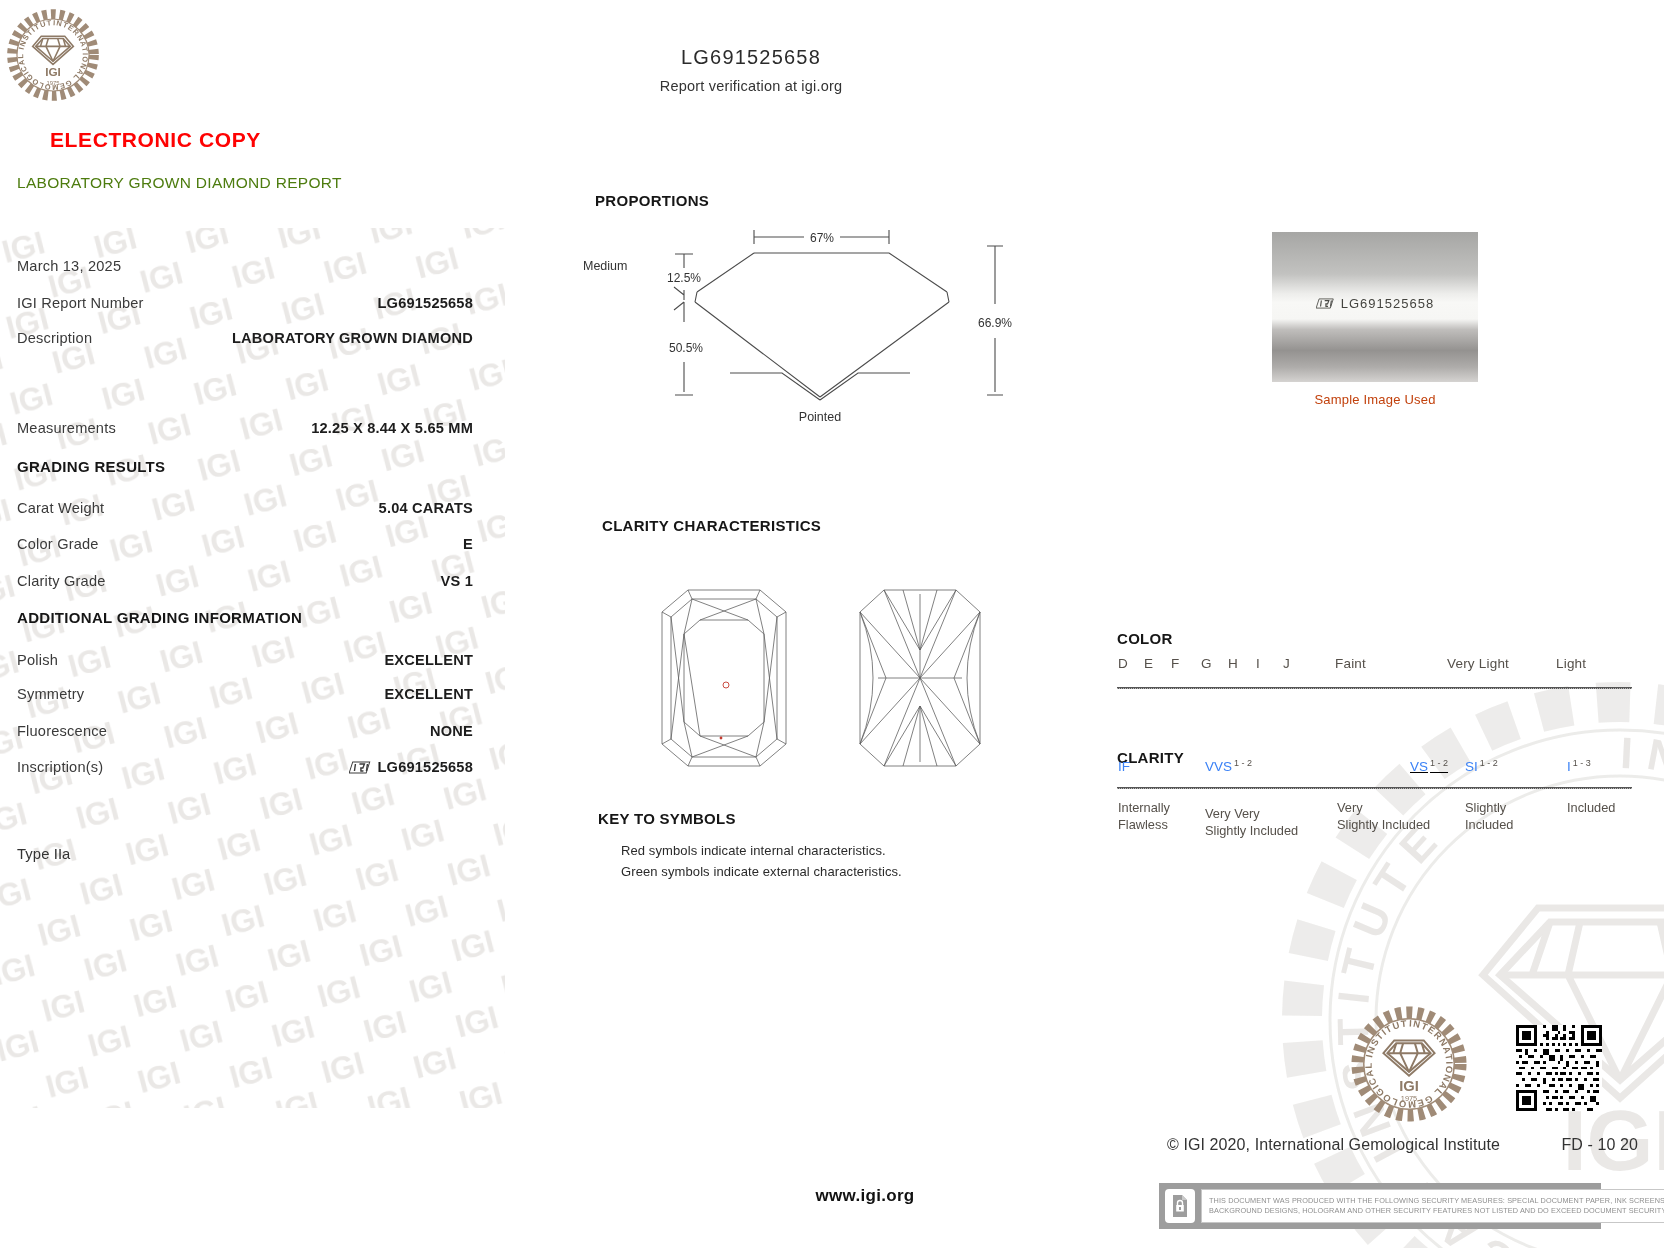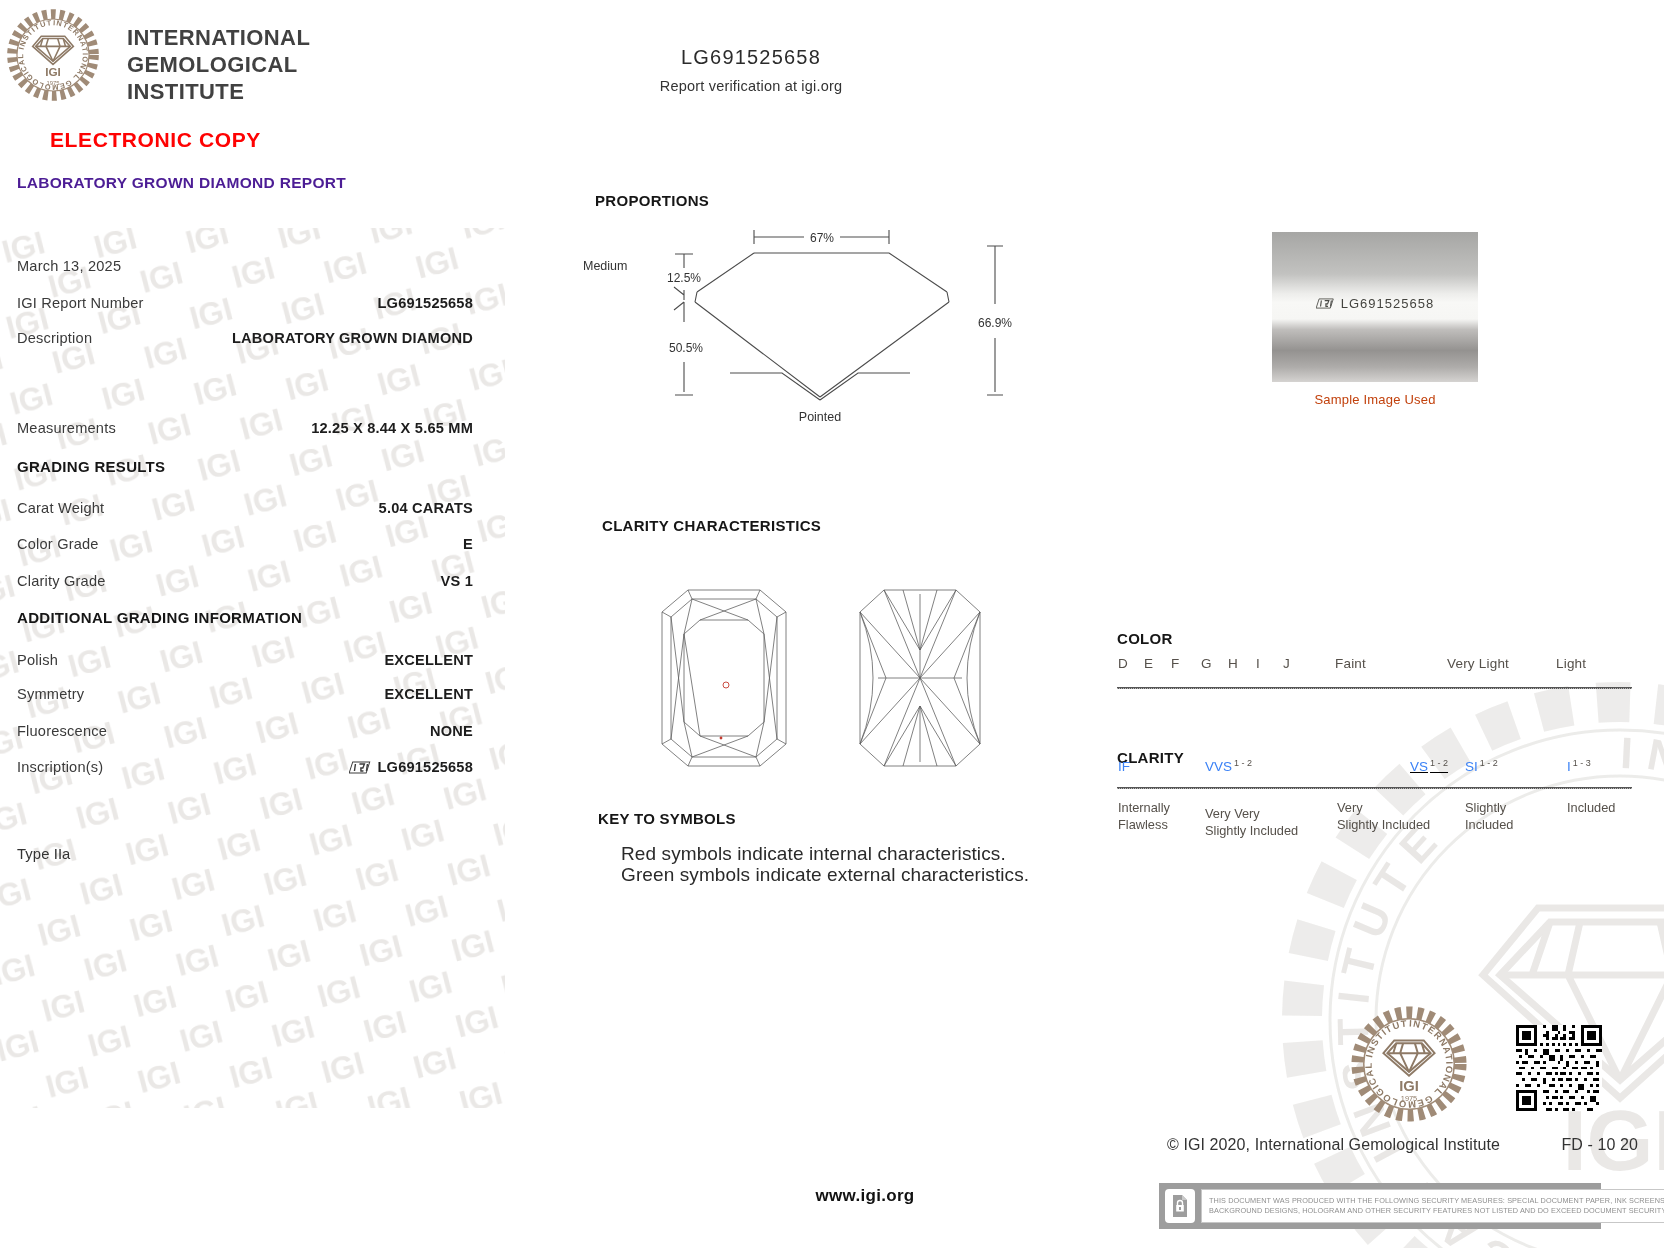--- a/index.html
+++ b/index.html
@@ -7,36 +7,36 @@
   body { font-family:"Liberation Sans", sans-serif; width:1664px; height:1248px; position:relative; overflow:hidden; }
   .page { position:absolute; left:0; top:0; width:1664px; height:1248px; background:#fff; overflow:hidden; }
   .abs { position:absolute; }
   .z1 { z-index:1; } .z2 { z-index:2; position:absolute; }
 
   .org-name { font-size:22px; font-weight:700; color:#414141; line-height:27px; letter-spacing:.4px; }
   .ecopy { font-size:21px; font-weight:700; color:#fe0202; letter-spacing:.6px; }
   .rep-no { font-size:20px; color:#2b2b2b; letter-spacing:1.2px; }
   .rep-verif { font-size:14.5px; color:#333; letter-spacing:.2px; }
 
-  .doc-title { font-size:15.5px; font-weight:700; color:#4c1d95; letter-spacing:.3px; }
+  .doc-title { font-size:15.5px; font-weight:400; color:#4d7c0f; letter-spacing:.3px; }
   .sechead { font-size:15px; font-weight:700; color:#161616; letter-spacing:.3px; }
 
   .lrow { position:absolute; left:17px; width:456px; display:flex; justify-content:space-between; align-items:flex-start; }
   .lbl { font-size:14.6px; color:#3a3a3a; letter-spacing:.2px; white-space:nowrap; }
   .val { font-size:14.6px; color:#1d1d1d; font-weight:600; letter-spacing:.2px; text-align:right; }
   .val2 { display:block; }
   .comments { font-size:14.8px; color:#333; line-height:19.5px; letter-spacing:.1px; }
 
   .scale-letter { position:absolute; font-size:13.5px; color:#55504a; letter-spacing:.2px; }
   .scale-rule { position:absolute; height:2px; background:#565656; border-bottom:1px dotted #b5b5b5; }
   .cl-code { font-size:13.5px; color:#3b82f6; }
   .cl-sup { font-size:9px; color:#55504a; position:relative; top:-5px; margin-left:2px; }
   .cl-lab { font-size:12.8px; color:#55504a; line-height:17px; }
 
-  .key-line { font-size:19px; color:#2a2a2a; letter-spacing:.1px; }
+  .key-line { font-size:13px; color:#2a2a2a; letter-spacing:.1px; }
 
   .photo { position:absolute; left:1272px; top:232px; width:206px; height:150px;
     background:linear-gradient(180deg,#a6a6a4 0%,#c2c2c0 28%,#ededeb 41%,#f8f8f6 47%,#f6f6f4 58%,#c0bebc 65%,#949290 79%,#aeacaa 90%,#d5d3d1 100%); }
   .photo-caption { font-size:13px; color:#c2410c; text-align:center; letter-spacing:.2px; }
   .ph-insc { position:absolute; left:0; top:64px; width:100%; text-align:center; font-size:13px; color:#44443f; letter-spacing:1px; display:flex; justify-content:center; align-items:center; gap:5px; }
 
   .footer-copy { font-size:16px; color:#333; letter-spacing:.1px; }
   .website { font-size:17px; font-weight:700; color:#111; letter-spacing:.3px; }
 
   .sec-strip { position:absolute; left:1159px; top:1183px; width:442px; height:46px; background:#9d9d9d; display:flex; align-items:center; padding:5px 6px; gap:6px; }
@@ -95,25 +95,20 @@
     </text>
     <g fill="none" stroke="#8e7a66" stroke-width="2">
       <path d="M34,49 L45,36 H75 L86,49 L60,72 Z"></path>
       <path d="M38,49 L47,39 H73 L82,49 L60,68 Z"></path>
       <path d="M38,49 H82 M47,39 L44,49 M73,39 L76,49 M54,39 L51,49 M66,39 L69,49 M51,49 L60,68 M69,49 L60,68"></path>
     </g>
     <text x="60" y="87" text-anchor="middle" font-size="15" font-weight="bold" fill="#8e7a66">IGI</text>
     <text x="60" y="98" text-anchor="middle" font-size="7.5" fill="#8e7a66">1975</text>
   </svg>
 
-  <div class="abs z2 org-name" style="left:127px;top:24px;">
-    <div>INTERNATIONAL</div>
-    <div>GEMOLOGICAL</div>
-    <div>INSTITUTE</div>
-  </div>
 
   <div class="abs z2 ecopy" style="left:50px;top:128px;">ELECTRONIC COPY</div>
 
   <div class="abs z2" style="left:551px;top:46px;width:400px;text-align:center;">
     <div class="rep-no">LG691525658</div>
     <div class="rep-verif" style="margin-top:9px;">Report verification at igi.org</div>
   </div>
 
   <div class="abs z2 doc-title" style="left:17px;top:174px;">LABORATORY GROWN DIAMOND REPORT</div>
 

